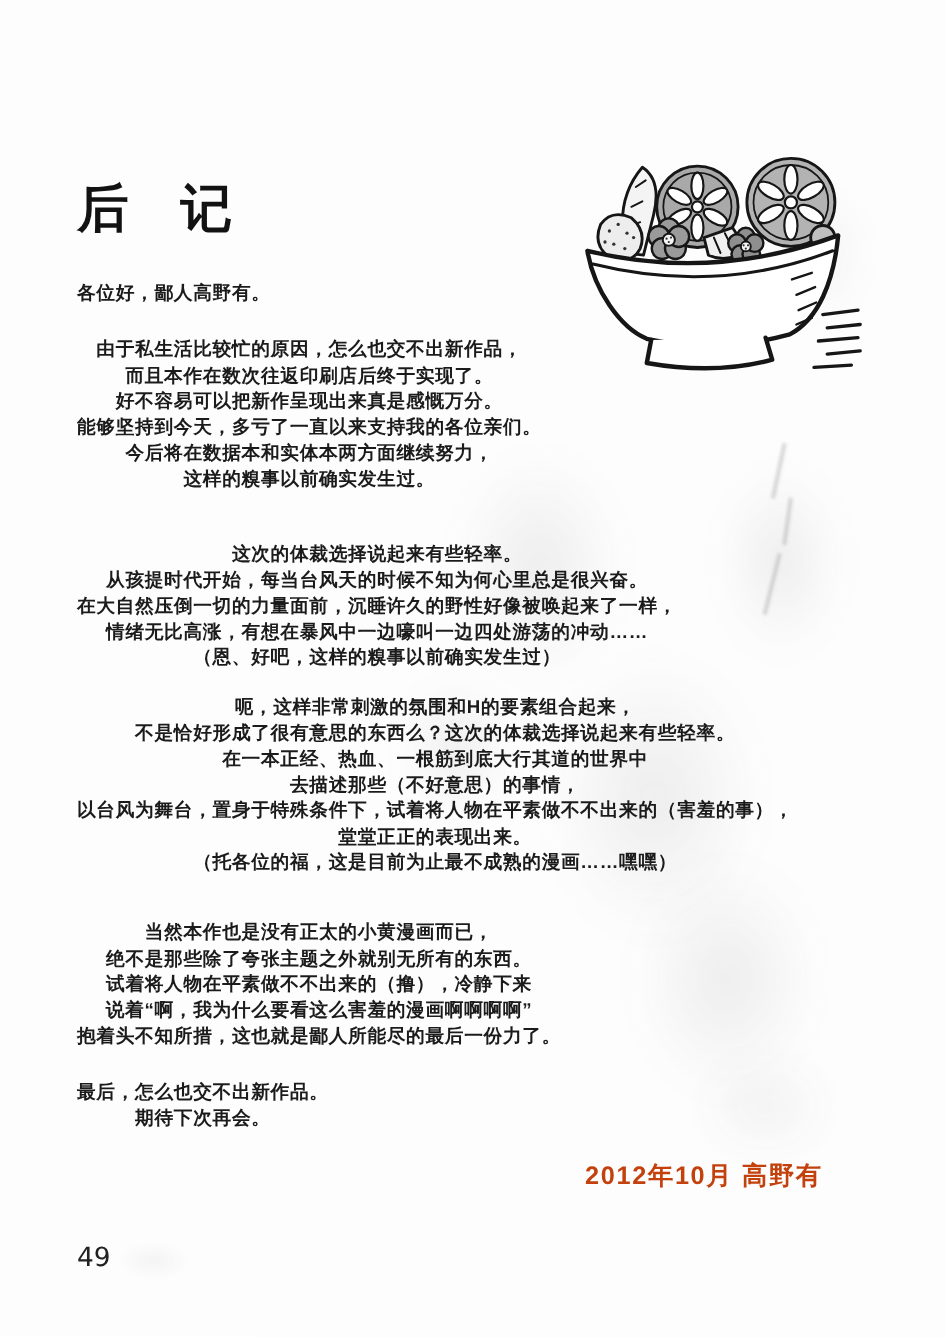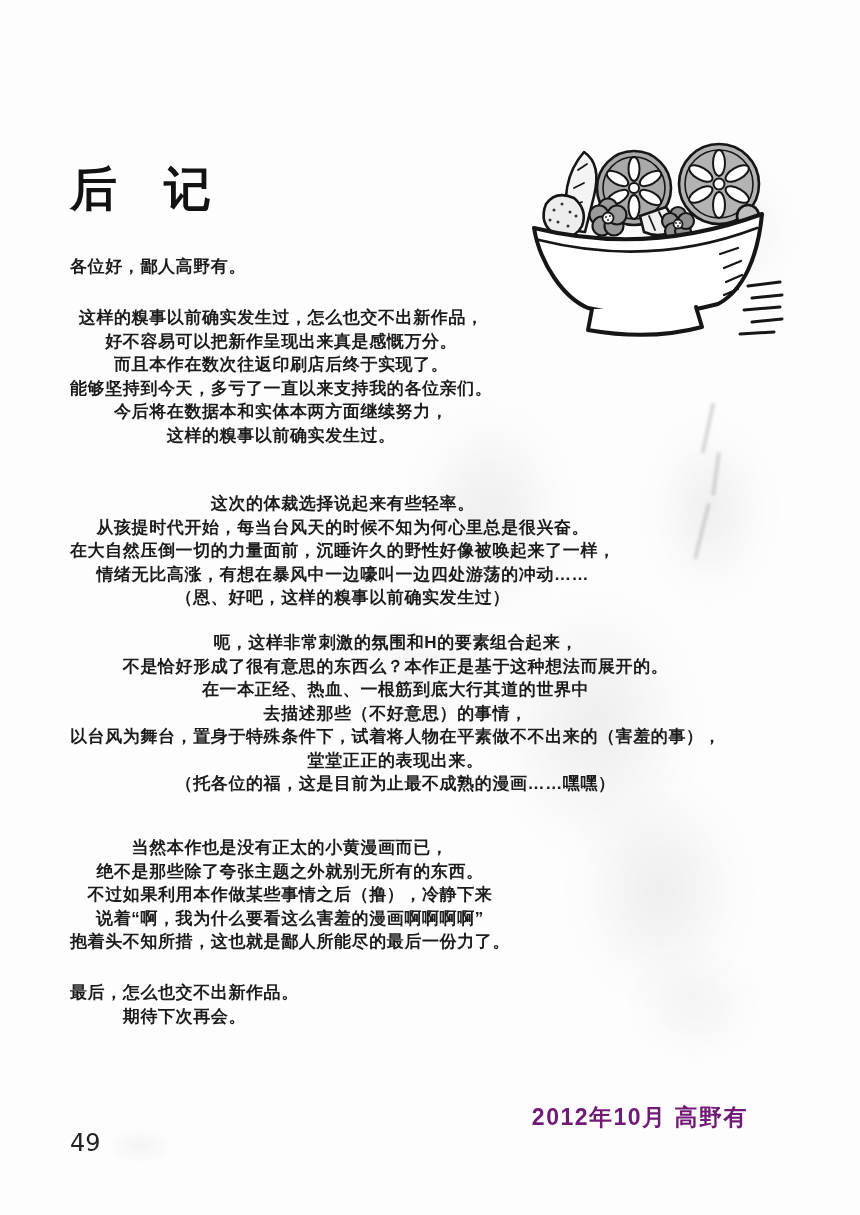--- a/index.html
+++ b/index.html
@@ -37,22 +37,22 @@
     font-size:17px; font-weight:700; line-height:23.5px;
     letter-spacing:0.6px; white-space:nowrap; color:#1b1b1b;text-align:center;
   }
   .p1 { top:255px; }
   .p2 { top:306px; }
   .p3 { top:492px; }
   .p4 { top:631px; }
   .p5 { top:816px;margin-top:20px; }
   .p6 { top:981px; }
   .signature {
-    position:absolute; right:112px; top:1102px;
-    font-size:23px; font-weight:700; letter-spacing:1.5px; color:#701a75;
+    position:absolute; right:112px; top:1053px;
+    font-size:23px; font-weight:700; letter-spacing:1.5px; color:#c2410c;
   }
   .page-number {
     position:absolute; left:70px; top:1129px;
     font-size:24px; font-weight:400; color:#222;
     font-family:"DejaVu Sans","Liberation Sans",sans-serif;
   }
   .bowl { position:absolute; left:512px; top:138px; width:272px; height:208px; }
 </style>
 </head>
 <body>
@@ -162,50 +162,50 @@
         <path d="M228,196 L262,194"></path>
       </g>
     </g>
   </svg>
 
   <div class="para p1">
     <div>各位好，鄙人高野有。</div>
   </div>
 
   <div class="para p2">
-    <div>这样的糗事以前确实发生过，怎么也交不出新作品，</div>
+    <div>由于私生活比较忙的原因，怎么也交不出新作品，</div>
+    <div>而且本作在数次往返印刷店后终于实现了。</div>
     <div>好不容易可以把新作呈现出来真是感慨万分。</div>
-    <div>而且本作在数次往返印刷店后终于实现了。</div>
     <div>能够坚持到今天，多亏了一直以来支持我的各位亲们。</div>
     <div>今后将在数据本和实体本两方面继续努力，</div>
     <div>这样的糗事以前确实发生过。</div>
   </div>
 
   <div class="para p3">
     <div>这次的体裁选择说起来有些轻率。</div>
     <div>从孩提时代开始，每当台风天的时候不知为何心里总是很兴奋。</div>
     <div>在大自然压倒一切的力量面前，沉睡许久的野性好像被唤起来了一样，</div>
     <div>情绪无比高涨，有想在暴风中一边嚎叫一边四处游荡的冲动……</div>
     <div>（恩、好吧，这样的糗事以前确实发生过）</div>
   </div>
 
   <div class="para p4">
     <div>呃，这样非常刺激的氛围和H的要素组合起来，</div>
-    <div>不是恰好形成了很有意思的东西么？本作正是基于这种想法而展开的。</div>
+    <div>不是恰好形成了很有意思的东西么？这次的体裁选择说起来有些轻率。</div>
     <div>在一本正经、热血、一根筋到底大行其道的世界中</div>
     <div>去描述那些（不好意思）的事情，</div>
     <div>以台风为舞台，置身于特殊条件下，试着将人物在平素做不不出来的（害羞的事），</div>
     <div>堂堂正正的表现出来。</div>
     <div>（托各位的福，这是目前为止最不成熟的漫画……嘿嘿）</div>
   </div>
 
   <div class="para p5">
     <div>当然本作也是没有正太的小黄漫画而已，</div>
     <div>绝不是那些除了夸张主题之外就别无所有的东西。</div>
-    <div>不过如果利用本作做某些事情之后（撸），冷静下来</div>
+    <div>试着将人物在平素做不不出来的（撸），冷静下来</div>
     <div>说着“啊，我为什么要看这么害羞的漫画啊啊啊啊”</div>
     <div>抱着头不知所措，这也就是鄙人所能尽的最后一份力了。</div>
   </div>
 
   <div class="para p6">
     <div>最后，怎么也交不出新作品。</div>
     <div>期待下次再会。</div>
   </div>
 
   <div class="signature">2012年10月  高野有</div>

